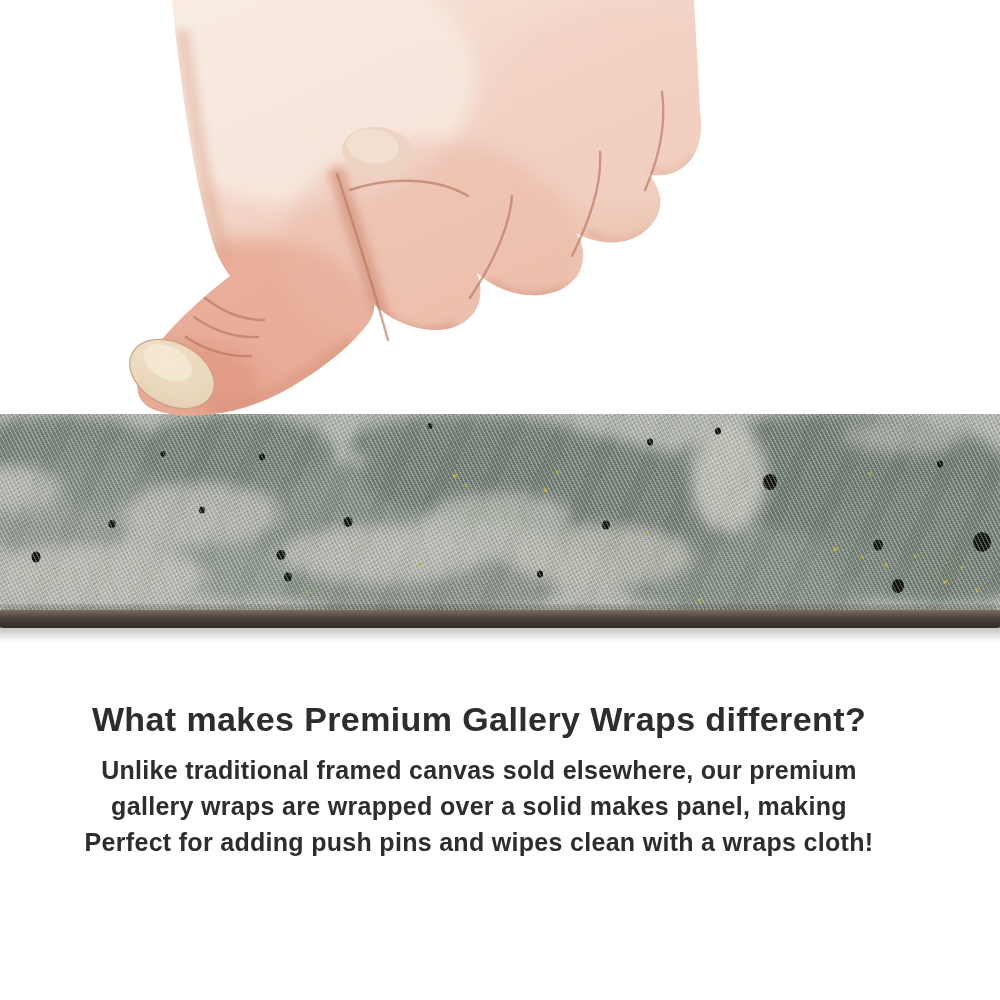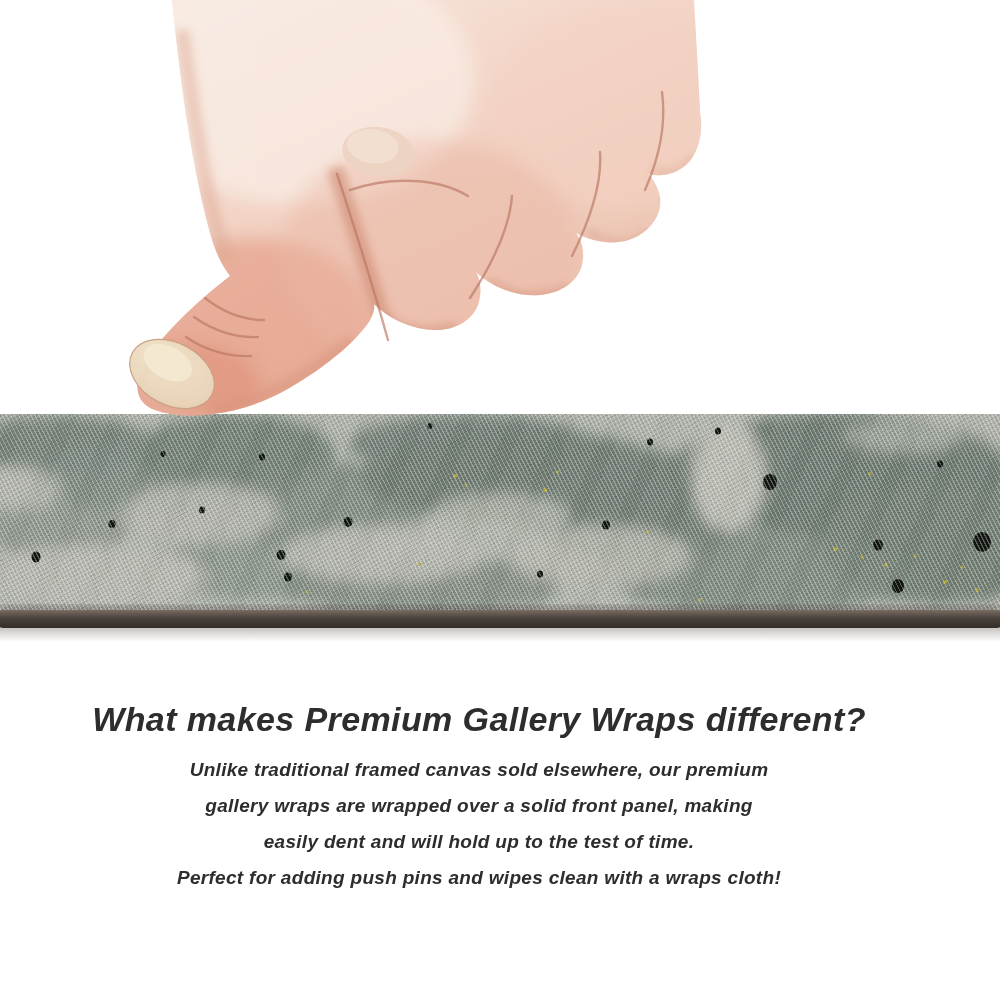--- a/index.html
+++ b/index.html
@@ -32,31 +32,30 @@
   .strip-shadow{
     position:absolute;left:0;top:628px;width:1000px;height:14px;
     background:linear-gradient(to bottom, rgba(70,62,54,0.30), rgba(70,62,54,0));
     z-index:1;
   }
   
   .copy{
     position:absolute;left:0;top:700px;width:958px;
     text-align:center;
     color:#2d2d2d;
-    font-style:italic;
     z-index:4;
   }
   .copy h1{
     font-size:34px;
     font-weight:bold;
     letter-spacing:0.4px;
     margin:0 0 13px 0;
   }
   .copy p{
-    font-size:19px;
+    font-size:25px;
     font-weight:bold;
     line-height:36px;
     letter-spacing:0.3px;
     margin:0;
   }
 </style>
 </head>
 <body>
 
 <div class="stage">
@@ -271,18 +270,17 @@
         <path d="M 205,298 C 224,313 244,320 264,320"></path>
         <path d="M 194,317 C 214,331 237,338 258,337"></path>
         <path d="M 186,337 C 206,351 230,357 251,356"></path>
       </g>
     </svg>
   </div>
 
   <div class="copy">
     <h1>What makes Premium Gallery Wraps different?</h1>
     <p>Unlike traditional framed canvas sold elsewhere, our premium</p>
-    <p>gallery wraps are wrapped over a solid front panel, making</p>
-    <p>easily dent and will hold up to the test of time.</p>
+    <p>gallery wraps are wrapped over a solid makes panel, making</p>
     <p>Perfect for adding push pins and wipes clean with a wraps cloth!</p>
   </div>
 
 </div>
 
 </body></html>

